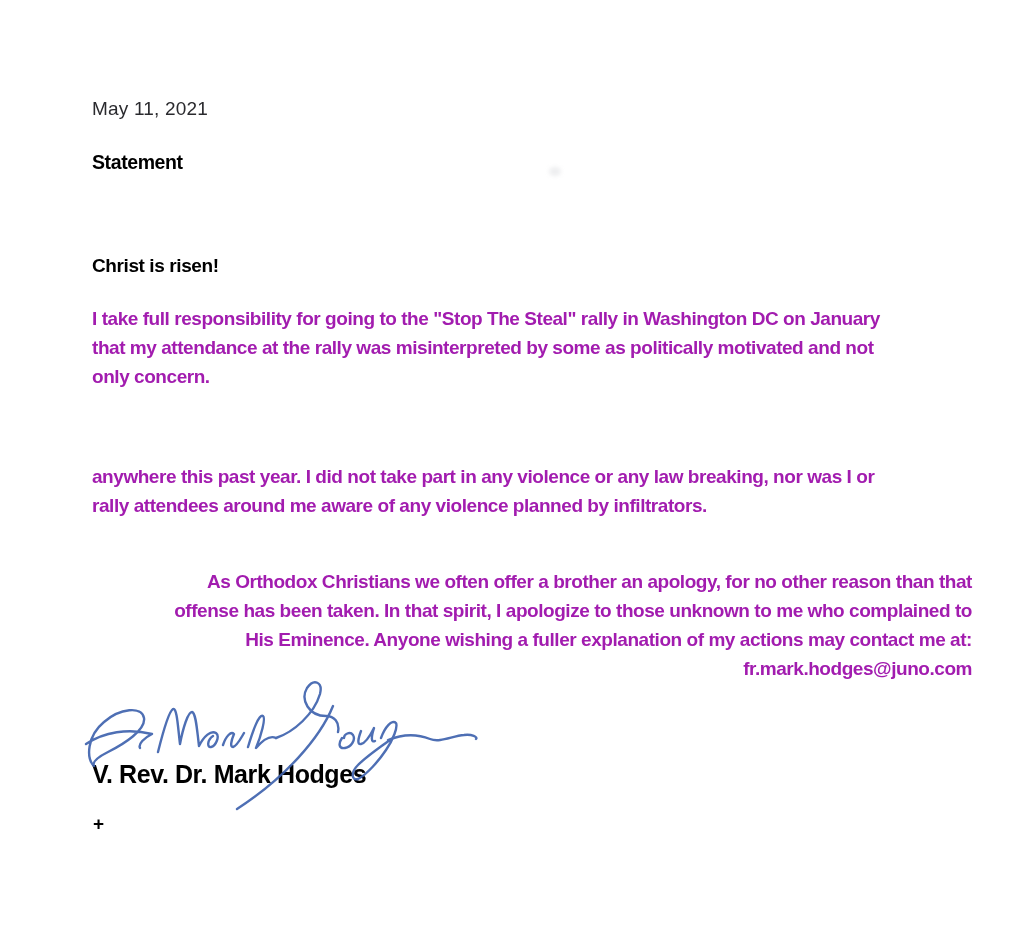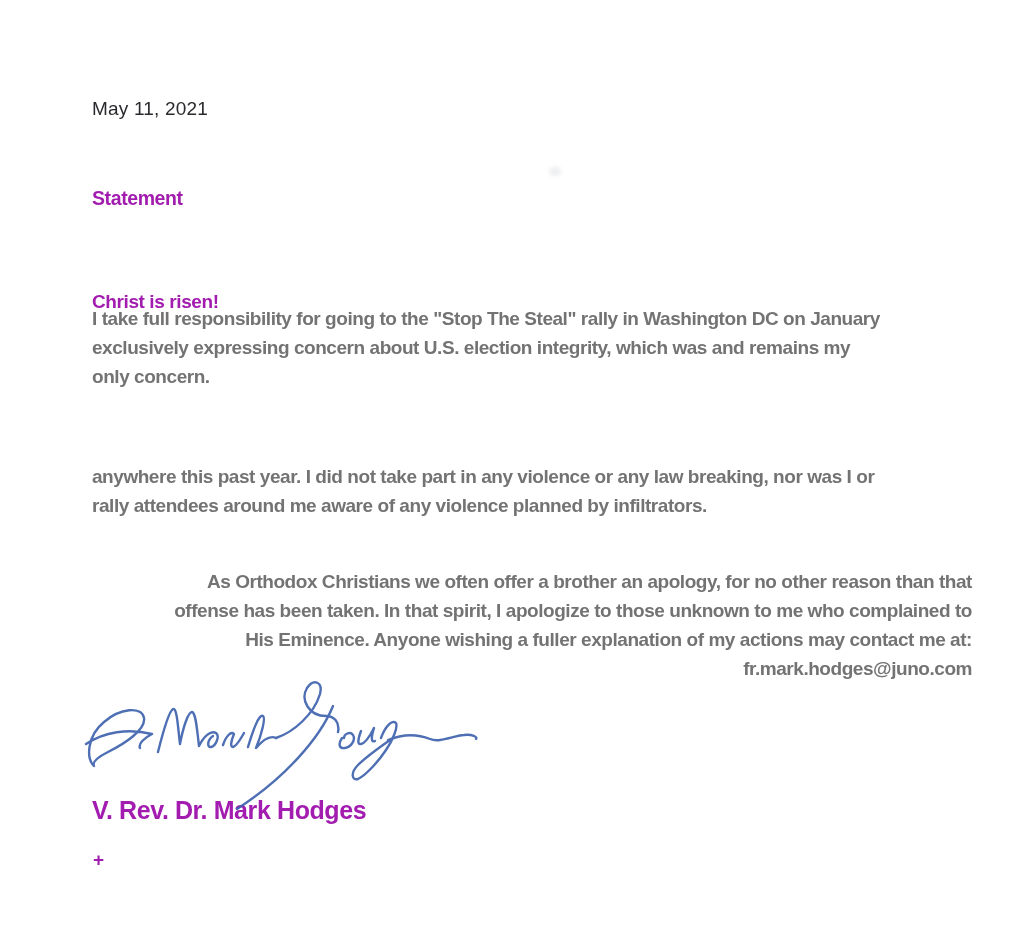--- a/index.html
+++ b/index.html
@@ -21,34 +21,33 @@
   .date {
     left: 92px; top: 98px;
     font-size: 19px;
     font-weight: 400;
     color: #2a2a2e;
     letter-spacing: 0.2px;
     white-space: nowrap;
   }
   .bold-text {
     font-weight: 700;
-    color: #a21caf;
+    color: #000000;
     font-size: 19px;
     letter-spacing: -0.4px;
     white-space: nowrap;
-    margin-top: 36px;
   }
   .title { left: 92px; top: 151px; font-size: 19.5px; }
   .greeting { left: 92px; top: 255px; font-size: 19px; }
   .para { left: 92px; width: 880px; }
   .para .line {
     line-height: 29px;
     height: 29px;
     font-weight: 700;
-    color: #737373;
+    color: #a21caf;
     font-size: 19px;
     letter-spacing: -0.45px;
     white-space: nowrap;
   }
   .para1 { top: 304px; }
   .para2 { top: 462px; }
   .para3 { top: 567px; text-align: right; }
   .signer-name { left: 92px; top: 760px; font-size: 25px; }
   .cross { left: 93px; top: 813px; font-size: 19px; }
   .signature-svg {
@@ -72,21 +71,21 @@
   <div class="abs date">May 11, 2021</div>
 
   <div class="abs bold-text title">Statement</div>
 
   <div class="abs smudge"></div>
 
   <div class="abs bold-text greeting">Christ is risen!</div>
 
   <div class="abs para para1">
     <div class="line">I take full responsibility for going to the "Stop The Steal" rally in Washington DC on January</div>
-    <div class="line">exclusively expressing concern about U.S. election integrity, which was and remains my</div>
+    <div class="line">that my attendance at the rally was misinterpreted by some as politically motivated and not</div>
     <div class="line">only concern.</div>
   </div>
 
   <div class="abs para para2">
     <div class="line">anywhere this past year. I did not take part in any violence or any law breaking, nor was I or</div>
     <div class="line">rally attendees around me aware of any violence planned by infiltrators.</div>
   </div>
 
   <div class="abs para para3">
     <div class="line">As Orthodox Christians we often offer a brother an apology, for no other reason than that</div>

